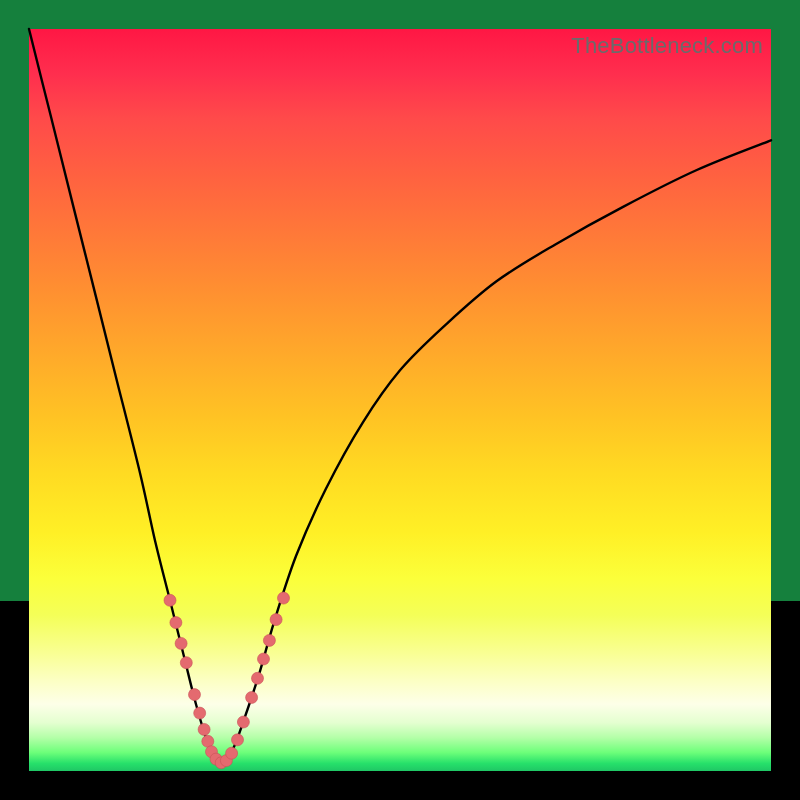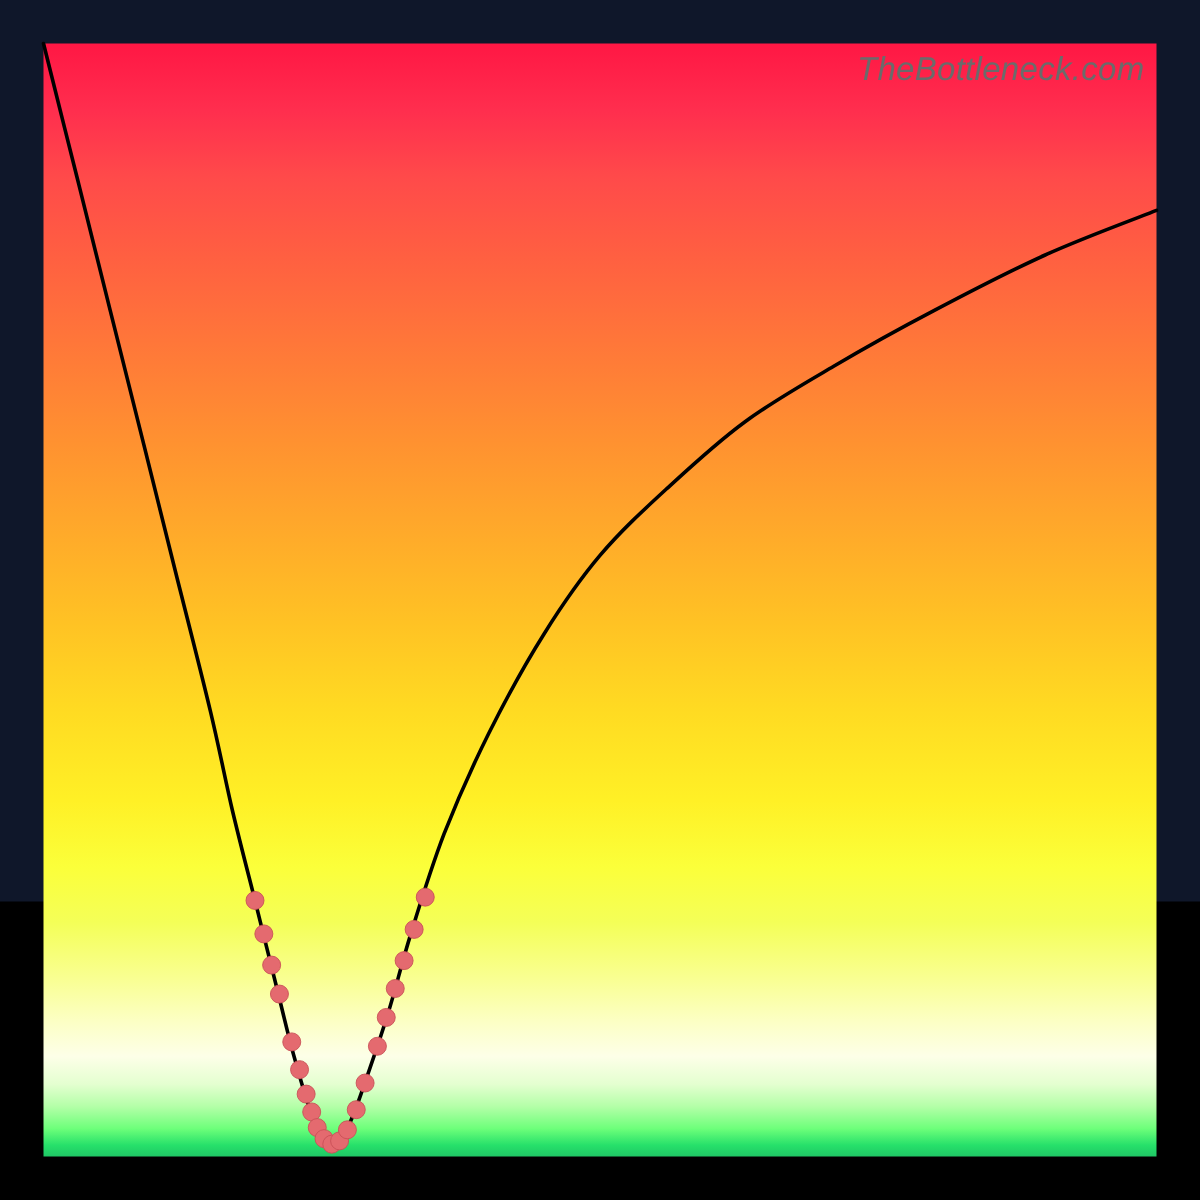--- a/index.html
+++ b/index.html
@@ -8,22 +8,21 @@
     width: 800px;
     height: 800px;
     overflow: hidden;
     background: #000;
     font-family: Arial, Helvetica, sans-serif;
   }
   .frame {
     position: absolute;
     left: 0; top: 0;
     width: 800px; height: 601px;
-    background: #0f172a;
-    font-style: italic;
+    background: #15803d;
   }
   .plot-area {
     position: absolute;
     left: 29px;
     top: 29px;
     width: 742px;
     height: 742px;
     
     background: linear-gradient(
       to bottom,

